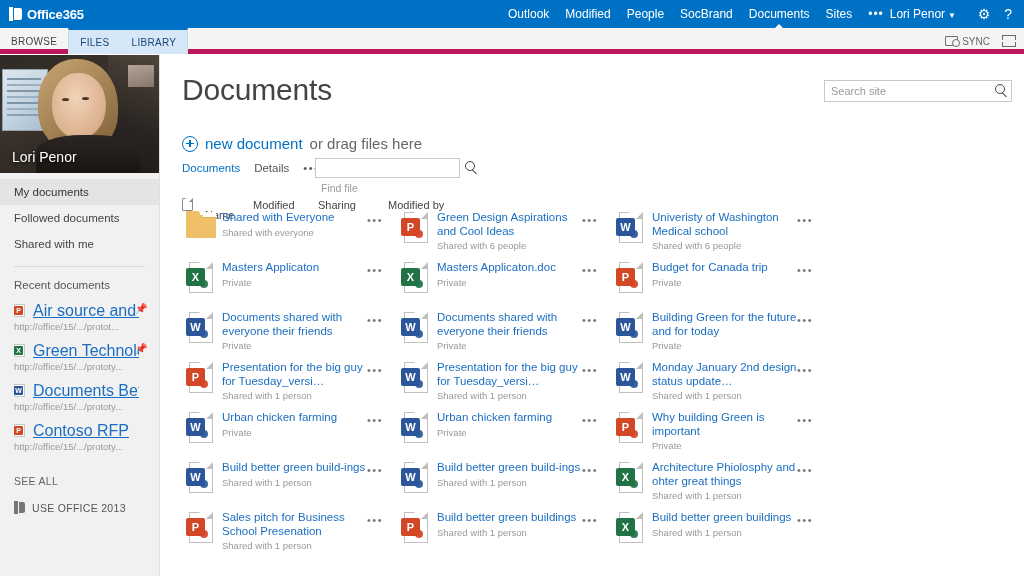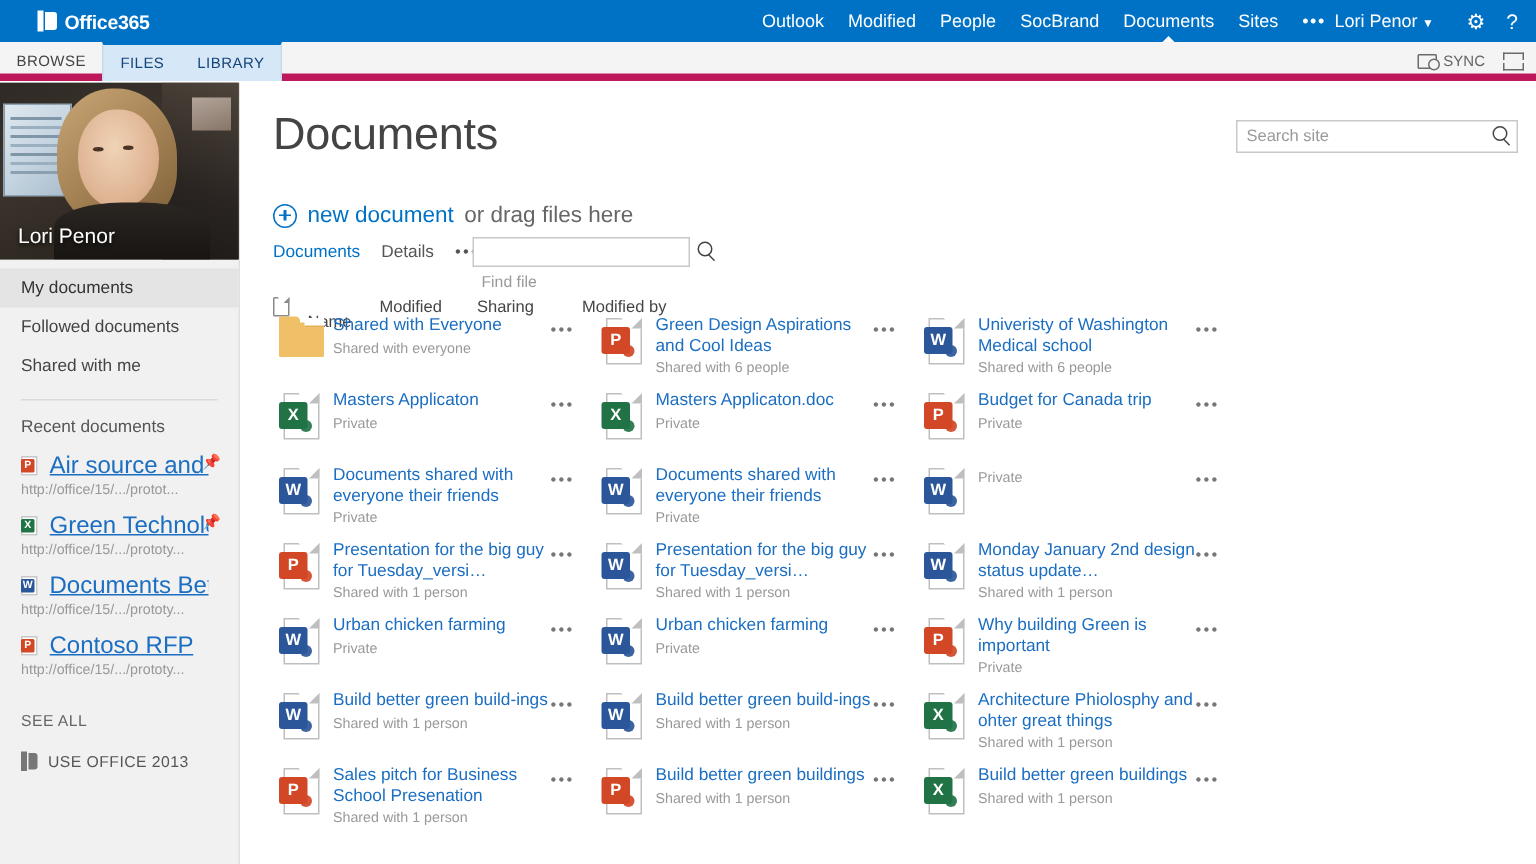--- a/index.html
+++ b/index.html
@@ -13,21 +13,21 @@
   
   .suitebar {
     position: absolute; top: 0; left: 0;
     width: 1024px; height: 28px;
     background: #0072c6;
     display: flex; align-items: center;
     color: #fff;
   }
   .suite-brand {
     display: flex; align-items: center;
-    padding-left: 25px; gap: 5px;
+    padding-left: 9px; gap: 5px;
     font-size: 13px;
   }
   .waffle {
     width: 13px; height: 14px;
     position: relative;
     display: inline-block;
   }
   .waffle::before {
     content: ""; position: absolute;
     left: 0; top: 0; width: 4px; height: 14px;
@@ -684,20 +684,21 @@
           <div class="tile-sub">Private</div>
         </div>
         <span class="tile-dots">•••</span>
       </div>
       <div class="tile">
         <div class="tile-icon">
           <span class="fpage"></span>
           <span class="fbadge word">W</span>
         </div>
         <div class="tile-text">
+          <div class="tile-name">Building Green for the future and for today</div>
           <div class="tile-sub">Private</div>
         </div>
         <span class="tile-dots">•••</span>
       </div>
       <div class="tile">
         <div class="tile-icon">
           <span class="fpage"></span>
           <span class="fbadge ppt">P</span>
         </div>
         <div class="tile-text">

